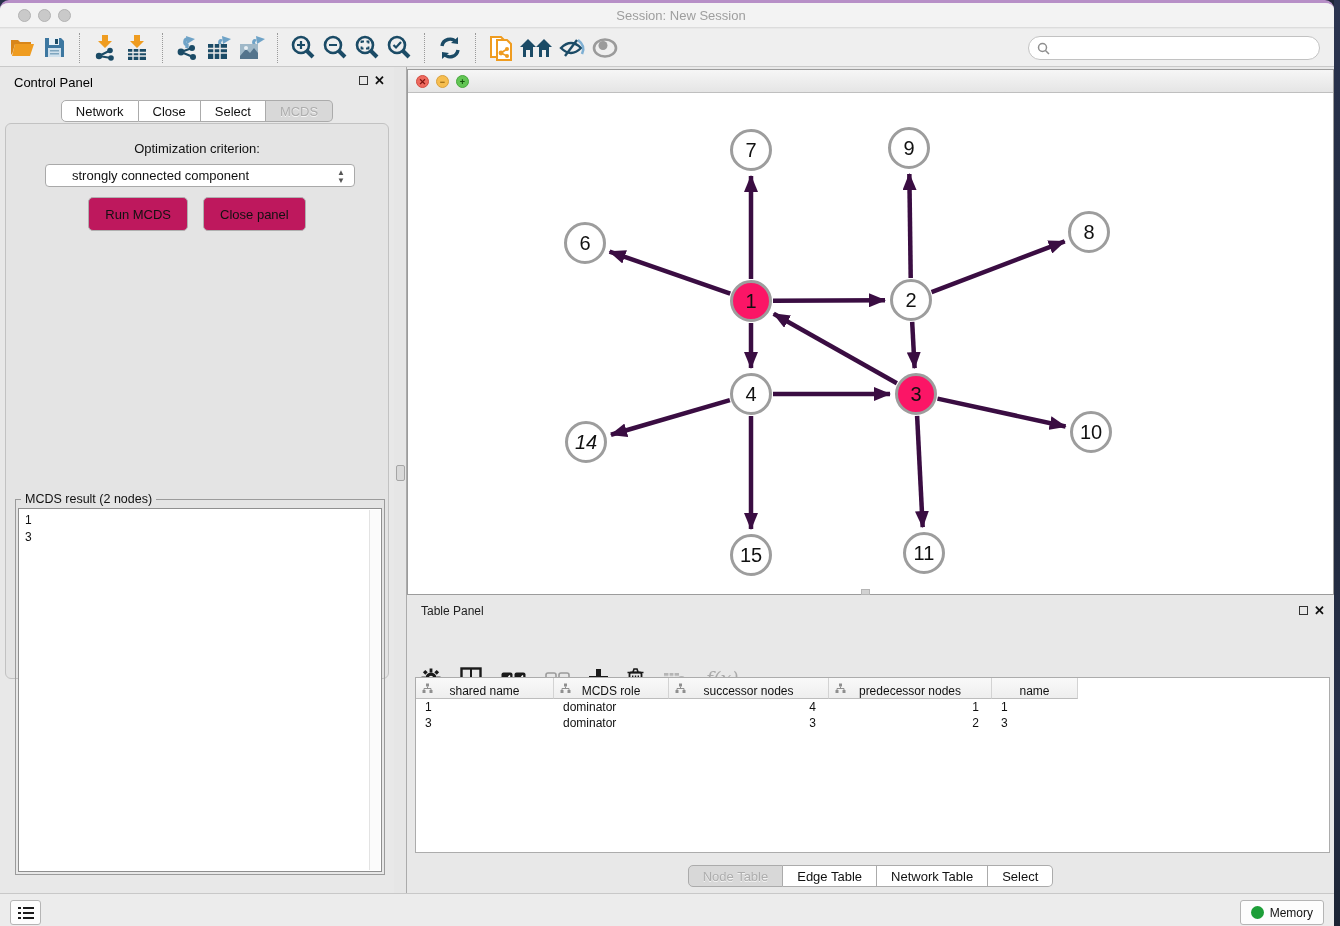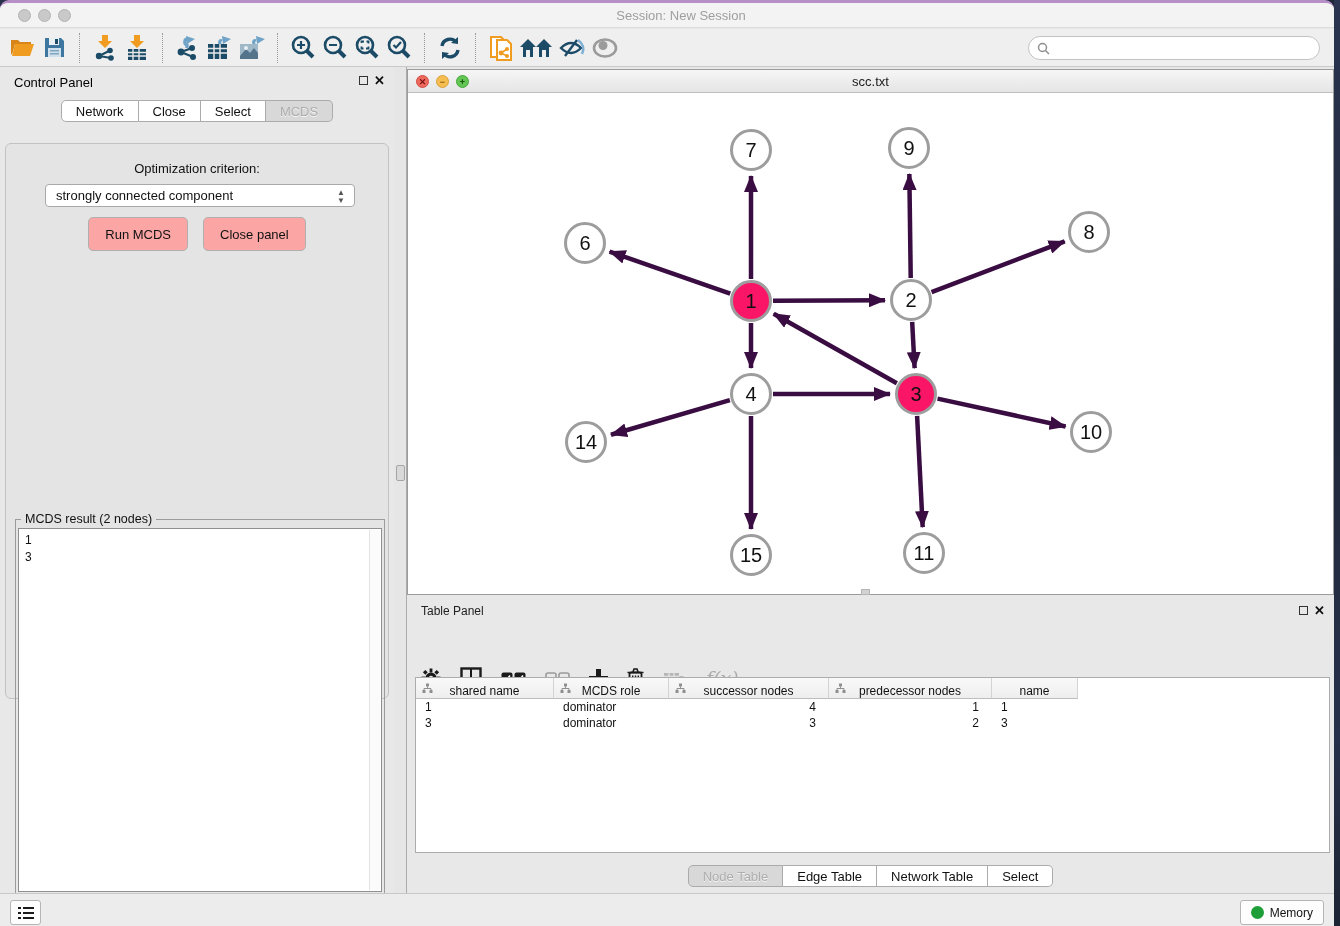--- a/index.html
+++ b/index.html
@@ -35,30 +35,30 @@
 
   .tab-row { display:flex; justify-content:center; }
   .cp-tabs { position:absolute; left:0; top:33px; width:100%; }
   .tab { height:22px; background:#fff; border:1px solid #ABABAB; border-left:none;
     font-size:13px; color:#111; display:flex; align-items:center; justify-content:center; padding:0 14px; }
   .tab:first-child { border-left:1px solid #ABABAB; border-radius:5px 0 0 5px; }
   .tab:last-child { border-radius:0 5px 5px 0; }
   .tab.selected { background:#D8D8D8; color:#ADADAD; text-shadow:0 1px 0 #f4f4f4; }
 
   .cp-body { position:absolute; left:5px; top:56px; width:384px; height:556px;
-    background:#E4E4E4; border:1px solid #C2C2C2; border-radius:6px;margin-top:20px; }
+    background:#E4E4E4; border:1px solid #C2C2C2; border-radius:6px; }
   .opt-label { position:absolute; left:0; top:17px; width:100%; text-align:center; font-size:13px; color:#111; }
   .dropdown { position:absolute; left:39px; top:40px; width:310px; height:23px; background:#fff;
     border:1px solid #A9A9A9; border-radius:4px; font-size:13px; color:#111;
-    display:flex; align-items:center; padding-left:10px; }
+    display:flex; align-items:center; padding-left:26px; }
   .dd-stepper { position:absolute; right:6px; top:2px; width:14px; height:18px; display:flex;
     flex-direction:column; align-items:center; justify-content:center; gap:1px; }
   .dd-stepper span { font-size:8px; color:#555; line-height:7px; }
   .btn-row { position:absolute; left:0; top:73px; width:100%; display:flex; justify-content:center; gap:15px; }
-  .push-btn { height:23px; background:#fca5a5; border:1px solid #B0B0B0; border-radius:5px;
+  .push-btn { height:23px; background:#be185d; border:1px solid #B0B0B0; border-radius:5px;
     font-size:13px; color:#111; display:flex; align-items:center; padding:16px 16px; }
 
   .result-group { position:absolute; left:9px; top:375px; width:370px; height:376px;
     border:1px solid #9B9B9B; }
   .result-title { position:absolute; left:5px; top:-8px; background:#E4E4E4; padding:0 4px;
     font-size:12.5px; color:#111; }
   .result-area { position:absolute; left:2px; top:8px; right:2px; bottom:2px; background:#fff;
     border:1px solid #8F8F8F; font-size:12px; color:#111; line-height:17px; padding:3px 6px; }
   .result-scrollbar { position:absolute; right:1px; top:1px; bottom:1px; width:11px;
     background:#FBFBFB; border-left:1px solid #E3E3E3; }
@@ -318,21 +318,20 @@
 
   <div class="v-divider">
     <div class="v-thumb"></div>
   </div>
 
   <div class="net-window">
     <div class="nw-titlebar">
       <div class="nw-light nwl-close">✕</div>
       <div class="nw-light nwl-min">−</div>
       <div class="nw-light nwl-zoom">+</div>
-      <div class="nw-title">scc.txt</div>
     </div>
     <div class="nw-canvas">
       <svg class="graph" width="925" height="501">
         <defs>
           <marker id="arrow" markerUnits="userSpaceOnUse" markerWidth="18" markerHeight="14" refX="16" refY="7" orient="auto">
             <path d="M0,0 L17,7 L0,14 Z" fill="#3A0D42"></path>
           </marker>
         </defs>
         <g id="edge-layer">
             <line x1="343" y1="186" x2="343" y2="83" stroke="#3A0D42" stroke-width="4.5" marker-end="url(#arrow)"></line>
@@ -352,21 +351,21 @@
       </svg>
       <div id="node-layer">
           <div class="gnode" style="left: 322px; top: 36px;">7</div>
           <div class="gnode" style="left: 480px; top: 34px;">9</div>
           <div class="gnode" style="left: 156px; top: 129px;">6</div>
           <div class="gnode" style="left: 660px; top: 118px;">8</div>
           <div class="gnode selected" style="left: 322px; top: 187px;">1</div>
           <div class="gnode" style="left: 482px; top: 186px;">2</div>
           <div class="gnode" style="left: 322px; top: 280px;">4</div>
           <div class="gnode selected" style="left: 487px; top: 280px;">3</div>
-          <div class="gnode" style="left: 157px; top: 328px;">14</div>
+          <div class="gnode" style="left: 157px; top: 328px; font-style: italic;">14</div>
           <div class="gnode" style="left: 662px; top: 318px;">10</div>
           <div class="gnode" style="left: 322px; top: 441px;">15</div>
           <div class="gnode" style="left: 495px; top: 439px;">11</div>
         </div>
       <div class="nw-splitter"></div>
     </div>
   </div>
 
   <div class="table-panel">
     <div class="tp-header-label">Table Panel</div>

